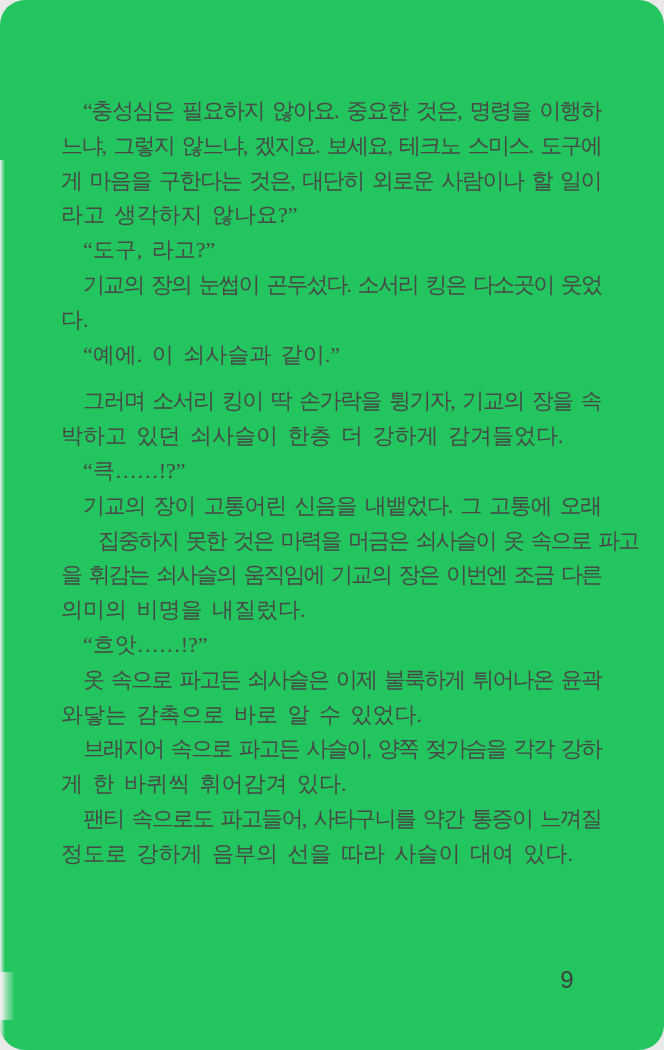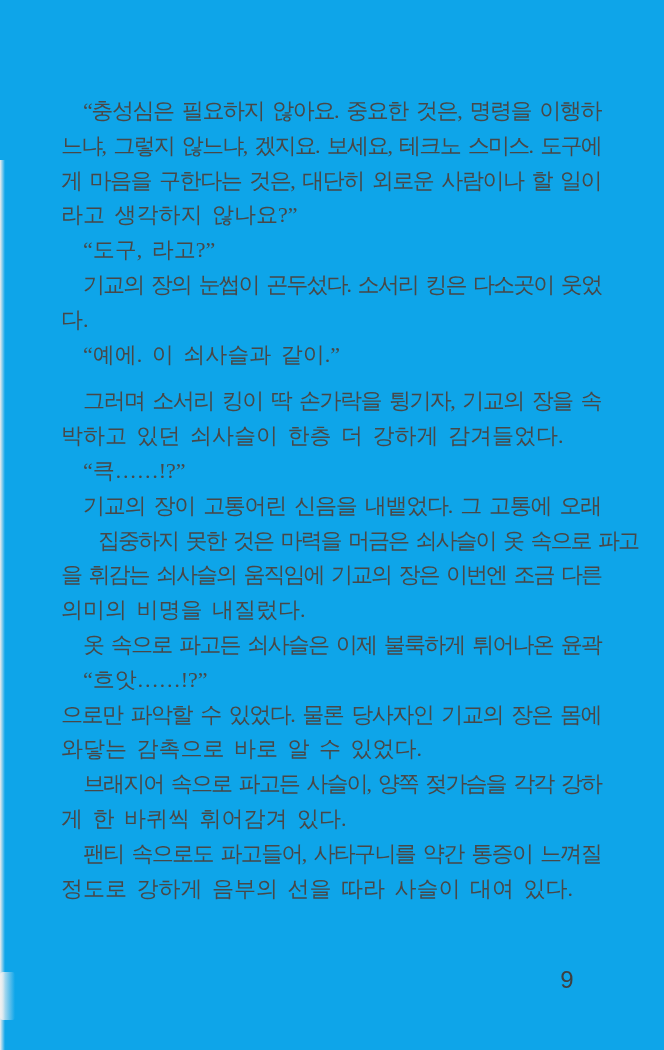--- a/index.html
+++ b/index.html
@@ -1,22 +1,23 @@
 <!DOCTYPE html>
 <html lang="ko"><head>
 <meta charset="utf-8">
 <style>
   html, body { margin: 0; padding: 0; background: #e9e9e9; }
   .page {
     position: relative;
     width: 664px;
     height: 1050px;
-    background: #0ea5e9;
+    background: #22c55e;
     overflow: hidden;
     font-family: "Liberation Serif", "DejaVu Serif", serif;
+    border-radius: 25px;
   }
   
   .scan-edge-left {
     position: absolute; left: 0; top: 160px; width: 5px; height: 890px;
     background: linear-gradient(to right, #eeeeee, rgba(255,255,255,0));
   }
   .scan-smudge-bottom-left {
     position: absolute; left: 0; top: 972px; width: 15px; height: 48px;
     background: linear-gradient(to right, #f0f0f0, rgba(255,255,255,0));
     border-radius: 3px;
@@ -64,23 +65,22 @@
       <div class="line indent fill" style="letter-spacing: -1.93548px;"><span>기교의 장의 눈썹이 곤두섰다. 소서리 킹은 다소곳이 웃었</span></div>
       <div class="line"><span>다.</span></div>
       <div class="line indent"><span>“예에. 이 쇠사슬과 같이.”</span></div>
       <div class="line indent fill" style="letter-spacing: -1.53226px; margin-top: 12px;"><span>그러며 소서리 킹이 딱 손가락을 튕기자, 기교의 장을 속</span></div>
       <div class="line"><span>박하고 있던 쇠사슬이 한층 더 강하게 감겨들었다.</span></div>
       <div class="line indent"><span>“큭……!?”</span></div>
       <div class="line indent fill" style="letter-spacing: -1.26667px;"><span>기교의 장이 고통어린 신음을 내뱉었다. 그 고통에 오래</span></div>
       <div class="line fill" style="letter-spacing: -2px; margin-left: 37px;"><span>집중하지 못한 것은 마력을 머금은 쇠사슬이 옷 속으로 파고</span></div>
       <div class="line fill" style="letter-spacing: -2px;"><span>을 휘감는 쇠사슬의 움직임에 기교의 장은 이번엔 조금 다른</span></div>
       <div class="line"><span>의미의 비명을 내질렀다.</span></div>
+      <div class="line indent"><span>“흐앗……!?”</span></div>
       <div class="line indent fill" style="letter-spacing: -1.81667px;"><span>옷 속으로 파고든 쇠사슬은 이제 불룩하게 튀어나온 윤곽</span></div>
-      <div class="line indent"><span>“흐앗……!?”</span></div>
-      <div class="line fill" style="letter-spacing: -1.48438px;"><span>으로만 파악할 수 있었다. 물론 당사자인 기교의 장은 몸에</span></div>
       <div class="line"><span>와닿는 감촉으로 바로 알 수 있었다.</span></div>
       <div class="line indent fill" style="letter-spacing: -1.93548px;"><span>브래지어 속으로 파고든 사슬이, 양쪽 젖가슴을 각각 강하</span></div>
       <div class="line"><span>게 한 바퀴씩 휘어감겨 있다.</span></div>
       <div class="line indent fill" style="letter-spacing: -1.68333px; text-align: right;"><span>팬티 속으로도 파고들어, 사타구니를 약간 통증이 느껴질</span></div>
       <div class="line"><span>정도로 강하게 음부의 선을 따라 사슬이 대여 있다.</span></div>
     </div>
 
   <div class="page-number">9</div>
 </div>
 

